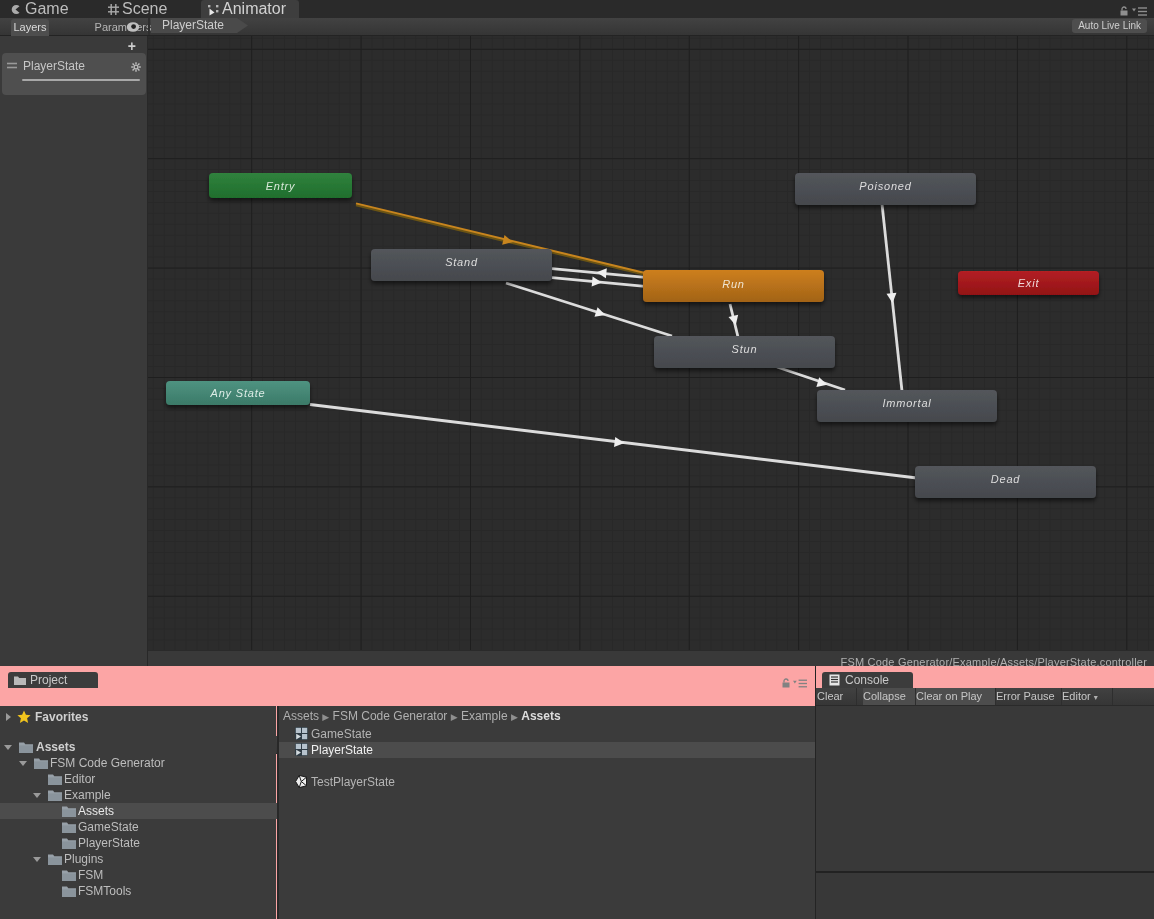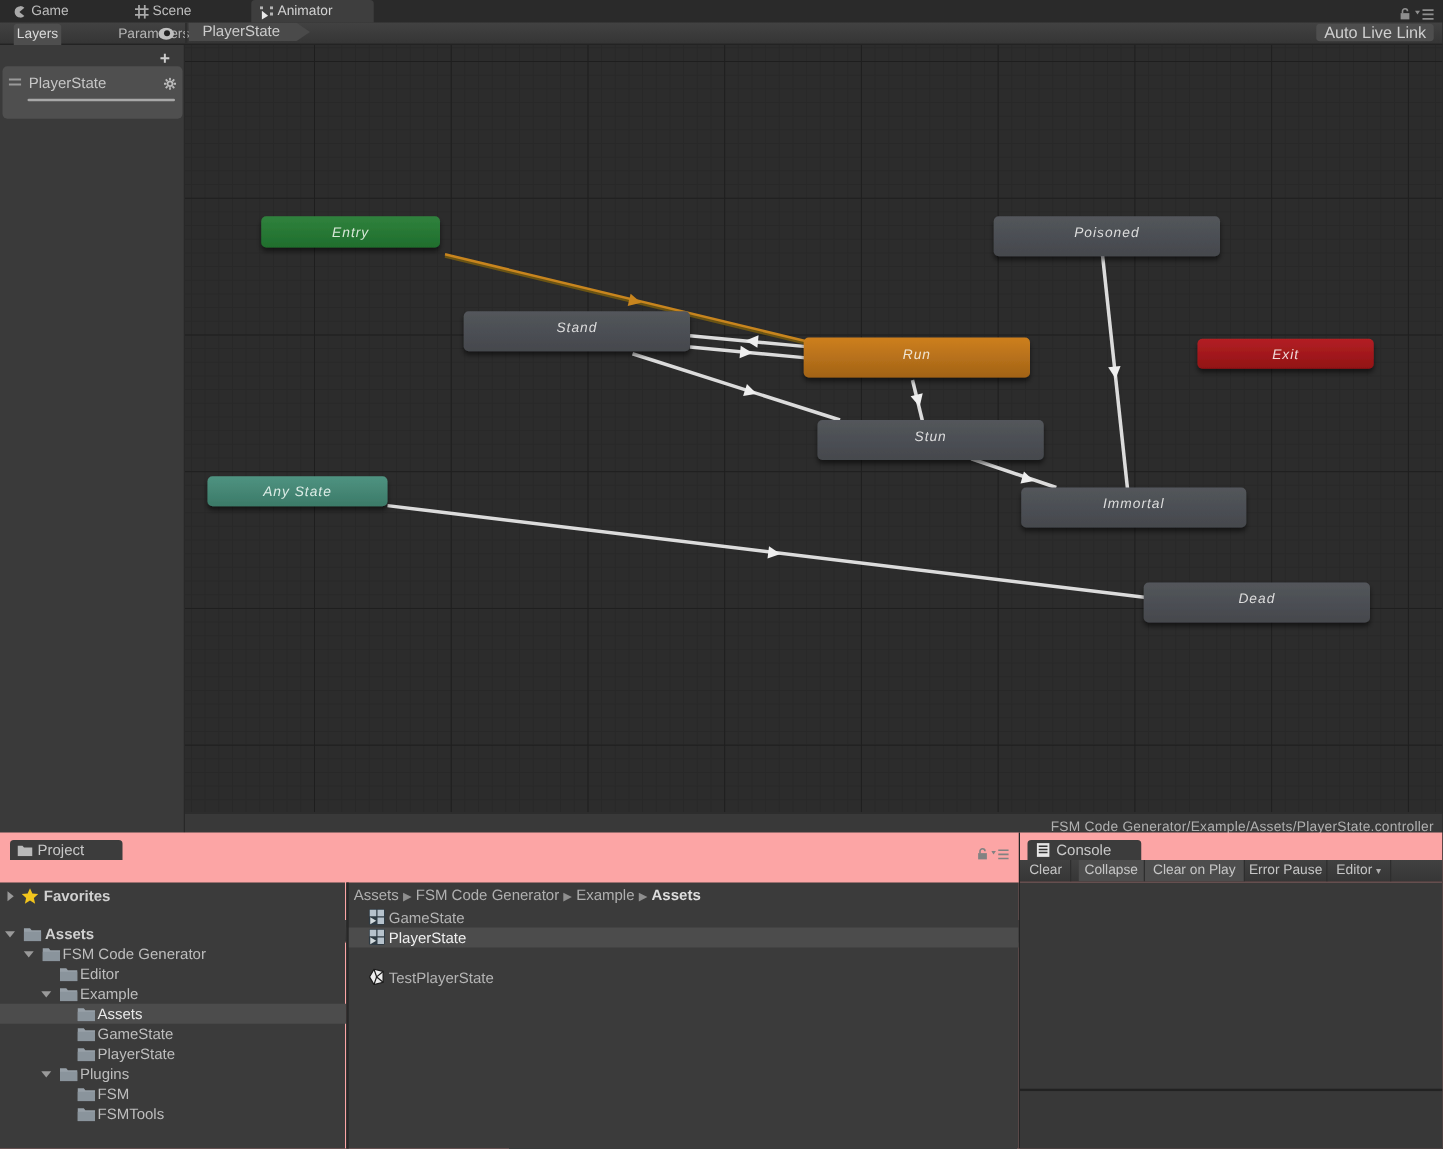--- a/index.html
+++ b/index.html
@@ -2,33 +2,33 @@
 <html><head>
 <meta charset="utf-8">
 <style>
   * { margin:0; padding:0; box-sizing:border-box; }
   html,body { width:1154px; height:919px; overflow:hidden; }
   body { font-family:"Liberation Sans", sans-serif; background:#282828; position:relative; }
   .abs { position:absolute; }
 
   
   #tabbar { left:0; top:0; width:1154px; height:18px; background:#2a2a2a; }
-  .toptab { position:absolute; top:0; height:18px; color:#bdbdbd; font-size:11px; line-height:18px; }
+  .toptab { position:absolute; top:0; height:18px; color:#bdbdbd; font-size:16px; line-height:18px; }
   #tab-animator { background:#3e3e3e; border-radius:3px 3px 0 0; color:#d2d2d2; }
 
   
   #row2 { left:0; top:18px; width:1154px; height:18px;
     background:linear-gradient(#424242,#353535); border-bottom:1px solid #232323; }
   .minitab { position:absolute; top:1px; height:16px; font-size:11px; color:#b5b5b5; line-height:16px; text-align:center; }
   #t-layers { left:11px; width:38px; background:#4e4e4e; border-radius:3px 3px 0 0; color:#dadada; height:17px; }
   #t-params { left:53px; width:70px;margin-left:35px; }
   #bc-tag { position:absolute; left:151px; top:0px; width:97px; height:15px; background:#4a4a4a;
      clip-path:polygon(0 0, 86px 0, 97px 50%, 86px 100%, 0 100%); color:#cccccc; font-size:12px; line-height:15px; padding-left:11px; }
   #autolive { position:absolute; right:7px; top:1px; height:14px; padding:0 6px; background:#4e4e4e; border-radius:3px;
-     color:#cfcfcf; font-size:13px; line-height:14px; }
+     color:#cfcfcf; font-size:10px; line-height:14px; }
 
   
   #leftpanel { left:0; top:36px; width:148px; height:631px; background:#3a3a3a; border-right:1px solid #282828; }
   #layeritem { position:absolute; left:2px; top:17px; width:144px; height:42px; background:#4f4f4f; border-radius:4px; }
   #layeritem .name { position:absolute; left:21px; top:6px; font-size:12px; color:#c6c6c6; }
   #layeritem .slider { position:absolute; left:20px; top:26px; width:118px; height:2px; background:#a8a8a8; border-radius:1px; }
   #plusbtn { position:absolute; right:11px; top:2px; color:#cdcdcd; font-size:14px; font-weight:bold; }
 
   
   #canvas { left:148px; top:36px; width:1006px; height:614px; background-color:#2c2c2c;
@@ -47,21 +47,21 @@
      color:#b0b0b0; font-size:11px; letter-spacing:0.2px; line-height:12px; padding-top:5px; text-align:right; padding-right:7px; }
 
   
   #bottom { left:0; top:666px; width:1154px; height:253px; background:#fca5a5; }
   .paneltab { position:absolute; top:6px; height:16px; background:#3c3c3c; border-radius:3px 3px 0 0;
      color:#c8c8c8; font-size:12px; line-height:16px; }
   #projtoolbar { position:absolute; left:0; top:22px; width:815px; height:18px;
      background:linear-gradient(#414141,#363636); border-bottom:1px solid #2a2a2a;margin-top:48px; }
   #constoolbar { position:absolute; left:816px; top:22px; width:338px; height:18px;
      background:linear-gradient(#414141,#363636); border-bottom:1px solid #2a2a2a; }
-  .tbtn { position:absolute; top:0; height:17px; font-size:11px; color:#c6c6c6; line-height:17px; text-align:center;
+  .tbtn { position:absolute; top:0; height:17px; font-size:11px; color:#c6c6c6; line-height:17px; text-align:left;
      border-right:1px solid #2e2e2e; }
   .tbtn.on { background:#4d4d4d; }
   #treepane { position:absolute; left:0; top:40px; width:276px; height:213px; background:#3b3b3b; }
   #filepane { position:absolute; left:277px; top:40px; width:538px; height:213px; background:#3b3b3b; }
   #consolepane { position:absolute; left:816px; top:40px; width:338px; height:213px; background:#393939; }
   #vsep1 { position:absolute; left:277px; top:40px; width:1.5px; height:213px; background:#282828; }
   #vsep2 { position:absolute; left:815px; top:0px; width:1px; height:253px; background:#242424; }
 
   .trow { position:absolute; left:0; width:277px; height:16px; font-size:12px; color:#bdbdbd; line-height:16px; }
   .trow.sel { background:#4c4c4c; color:#e8e8e8; }

